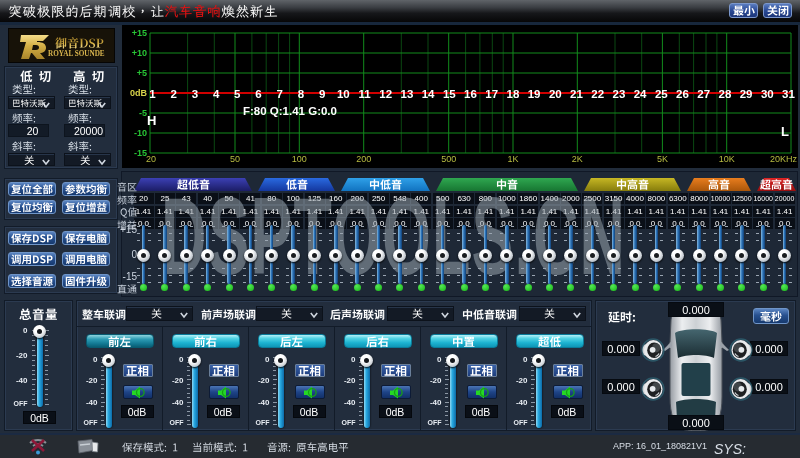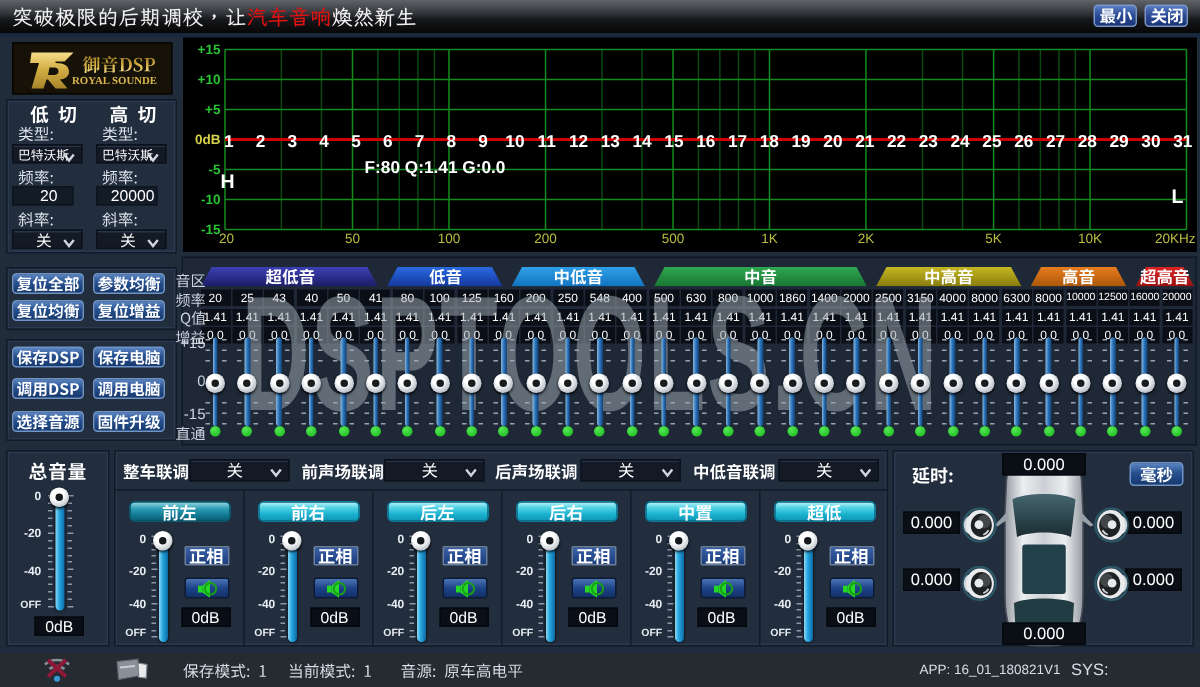--- a/index.html
+++ b/index.html
@@ -1550,21 +1550,21 @@
       <use href="#gr6e90" xlink:href="#gr6e90" x="1000"></use>
       <use href="#gr3a" xlink:href="#gr3a" x="2000"></use>
       <use href="#gr539f" xlink:href="#gr539f" x="2778"></use>
       <use href="#gr8f66" xlink:href="#gr8f66" x="3778"></use>
       <use href="#gr9ad8" xlink:href="#gr9ad8" x="4778"></use>
       <use href="#gr7535" xlink:href="#gr7535" x="5778"></use>
       <use href="#gr5e73" xlink:href="#gr5e73" x="6778"></use>
     </g>
   </svg>
 <div class="abs" style="left:613px;top:441px;font-size:9px;color:#d8dee6;">APP: 16_01_180821V1</div>
-<div class="abs" style="left:714px;top:441px;font-size:11px;color:#d8dee6;">SYS:</div>
+<div class="abs" style="left:714px;top:441px;font-size:14px;color:#d8dee6;font-style:italic;">SYS:</div>
 <svg width="0" height="0" style="position:absolute;">
     <defs>
       <linearGradient id="goldg" x1="0" y1="0" x2="0" y2="1">
         <stop offset="0" stop-color="#f5dd8a"></stop>
         <stop offset="0.45" stop-color="#d4af45"></stop>
         <stop offset="1" stop-color="#a8842a"></stop>
       </linearGradient>
     </defs>
   </svg>
 <svg width="0" height="0" style="position:absolute;">

